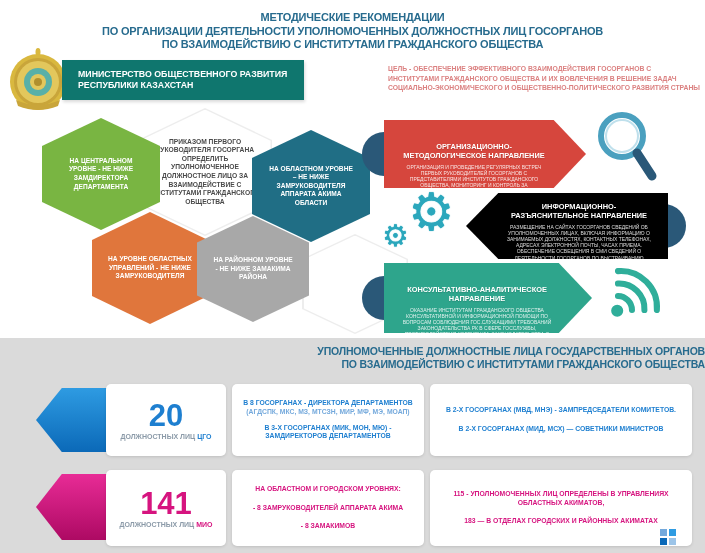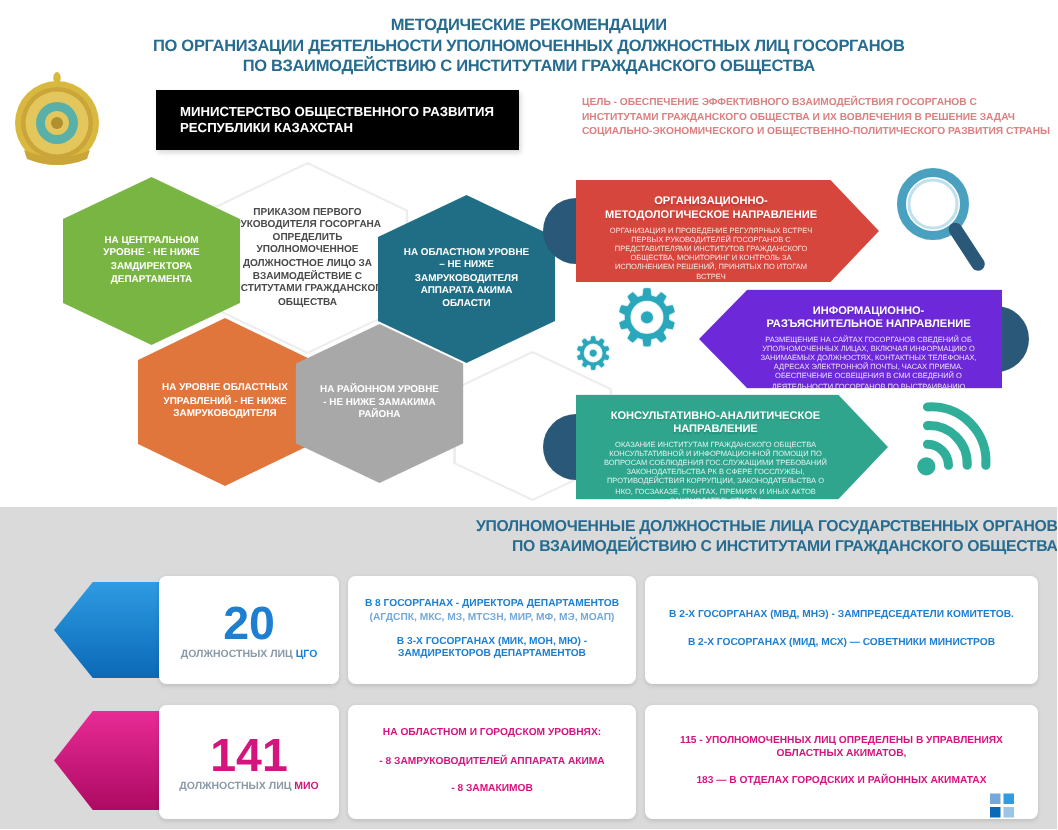--- a/index.html
+++ b/index.html
@@ -5,40 +5,40 @@
   html,body{margin:0;padding:0;background:#fff;}
   .stage{
     position:relative;width:705px;height:553px;overflow:hidden;
     font-family:"Liberation Sans",sans-serif;background:#fff;
   }
   
   .main-title{position:absolute;left:0;top:11px;width:100%;text-align:center;
     color:#276b8e;font-weight:bold;font-size:11px;line-height:13.5px;letter-spacing:-0.2px;}
   
   .emblem{position:absolute;left:6px;top:48px;width:64px;height:68px;}
-  .banner{position:absolute;left:62px;top:60px;width:242px;height:40px;background:#000000;
-    display:flex;align-items:center;box-shadow:1px 2px 3px rgba(0,0,0,.15);margin-left:42px;}
+  .banner{position:absolute;left:62px;top:60px;width:242px;height:40px;background:#0f766e;
+    display:flex;align-items:center;box-shadow:1px 2px 3px rgba(0,0,0,.15);}
   .banner .txt{padding:0 8px 0 16px;color:#fff;font-weight:bold;font-size:8.8px;line-height:11px;}
   .goal{position:absolute;left:388px;top:64px;width:314px;color:#db8181;font-weight:bold;
     font-size:6.8px;line-height:9.5px;}
   
   .hex{clip-path:polygon(50% 0,100% 25%,100% 75%,50% 100%,0 75%,0 25%);}
   .hexbox{position:absolute;display:flex;align-items:center;justify-content:center;text-align:center;
     color:#fff;font-weight:bold;box-sizing:border-box;
     filter:drop-shadow(2px 3px 2px rgba(0,0,0,.18));}
   .hexbox .lbl{font-size:6.6px;line-height:8.6px;padding:0 15px;}
   .hex-outline{position:absolute;background:#ededed;filter:drop-shadow(1px 2px 2px rgba(0,0,0,.08));}
   .hex-outline .inner{position:absolute;left:1.5px;top:1.5px;right:1.5px;bottom:1.5px;background:#fff;
     display:flex;align-items:center;justify-content:center;text-align:center;}
   .note-text{color:#4a4a4a;font-weight:bold;font-size:6.7px;line-height:8.6px;padding:0 10px;}
   
   .navy-circle{position:absolute;width:44px;height:44px;border-radius:50%;background:#2a5878;}
   .dir-arrow{position:absolute;box-sizing:border-box;color:#fff;
     filter:drop-shadow(2px 3px 2px rgba(0,0,0,.2));}
-  .dir-right{clip-path:polygon(0 0,84% 0,100% 50%,84% 100%,0 100%);padding:9px 38px 6px 16px;}
+  .dir-right{clip-path:polygon(0 0,84% 0,100% 50%,84% 100%,0 100%);padding:22px 38px 6px 16px;}
   .dir-left{clip-path:polygon(16% 0,100% 0,100% 100%,16% 100%,0 50%);padding:9px 16px 6px 40px;}
   .dir-title{font-size:7.4px;font-weight:bold;text-align:center;margin-bottom:3.5px;text-shadow:0 1px 1px rgba(0,0,0,.15);}
   .dir-text{font-size:5px;line-height:6.2px;text-align:center;opacity:.85;}
   .gears{position:absolute;color:#2ba7bc;}
   .gear-big{position:absolute;left:26px;top:-4px;font-size:52px;text-shadow:0 0 1px #2ba7bc;}
   .gear-small{position:absolute;left:0;top:32px;font-size:30px;text-shadow:0 0 1px #2ba7bc;}
   
   .bottom{position:absolute;left:0;top:338px;width:705px;height:215px;background:#dadada;}
   .bottom-header{position:absolute;left:0;top:7px;width:100%;text-align:right;color:#276b8e;
     font-weight:bold;font-size:10.5px;line-height:13px;letter-spacing:-0.2px;}
@@ -121,21 +121,21 @@
       <circle cx="30" cy="28" r="16" fill="none" stroke="#bfe0ec" stroke-width="2"></circle>
       <line x1="45" y1="45" x2="60" y2="68" stroke="#2a5878" stroke-width="9" stroke-linecap="round"></line>
     </svg>
   </div>
 
   <div class="gears" style="left:382px;top:186px;width:86px;height:72px;">
     <span class="gear-big">⚙</span>
     <span class="gear-small">⚙</span>
   </div>
   <div class="navy-circle" style="left:642px;top:204px;"></div>
-  <div class="dir-arrow dir-left" style="left:466px;top:193px;width:202px;height:66px;background:#6d28d9;">
+  <div class="dir-arrow dir-left" style="left:466px;top:193px;width:202px;height:66px;background:#000000;">
     <div class="dir-title">ИНФОРМАЦИОННО-РАЗЪЯСНИТЕЛЬНОЕ НАПРАВЛЕНИЕ</div>
     <div class="dir-text">РАЗМЕЩЕНИЕ НА САЙТАХ ГОСОРГАНОВ СВЕДЕНИЙ ОБ УПОЛНОМОЧЕННЫХ ЛИЦАХ, ВКЛЮЧАЯ ИНФОРМАЦИЮ О ЗАНИМАЕМЫХ ДОЛЖНОСТЯХ, КОНТАКТНЫХ ТЕЛЕФОНАХ, АДРЕСАХ ЭЛЕКТРОННОЙ ПОЧТЫ, ЧАСАХ ПРИЕМА. ОБЕСПЕЧЕНИЕ ОСВЕЩЕНИЯ В СМИ СВЕДЕНИЙ О ДЕЯТЕЛЬНОСТИ ГОСОРГАНОВ ПО ВЫСТРАИВАНИЮ ВЗАИМОДЕЙСТВИЯ С ИНСТИТУТАМИ ГРАЖДАНСКОГО ОБЩЕСТВА</div>
   </div>
 
   <div class="navy-circle" style="left:362px;top:276px;"></div>
   <div class="dir-arrow dir-right" style="left:384px;top:263px;width:208px;height:70px;background:#2ea58c;">
     <div class="dir-title">КОНСУЛЬТАТИВНО-АНАЛИТИЧЕСКОЕ НАПРАВЛЕНИЕ</div>
     <div class="dir-text">ОКАЗАНИЕ ИНСТИТУТАМ ГРАЖДАНСКОГО ОБЩЕСТВА КОНСУЛЬТАТИВНОЙ И ИНФОРМАЦИОННОЙ ПОМОЩИ ПО ВОПРОСАМ СОБЛЮДЕНИЯ ГОС.СЛУЖАЩИМИ ТРЕБОВАНИЙ ЗАКОНОДАТЕЛЬСТВА РК В СФЕРЕ ГОССЛУЖБЫ, ПРОТИВОДЕЙСТВИЯ КОРРУПЦИИ, ЗАКОНОДАТЕЛЬСТВА О НКО, ГОСЗАКАЗЕ, ГРАНТАХ, ПРЕМИЯХ И ИНЫХ АКТОВ ЗАКОНОДАТЕЛЬСТВА РК</div>
   </div>
   <div style="position:absolute;left:596px;top:264px;transform:rotate(45deg);">

